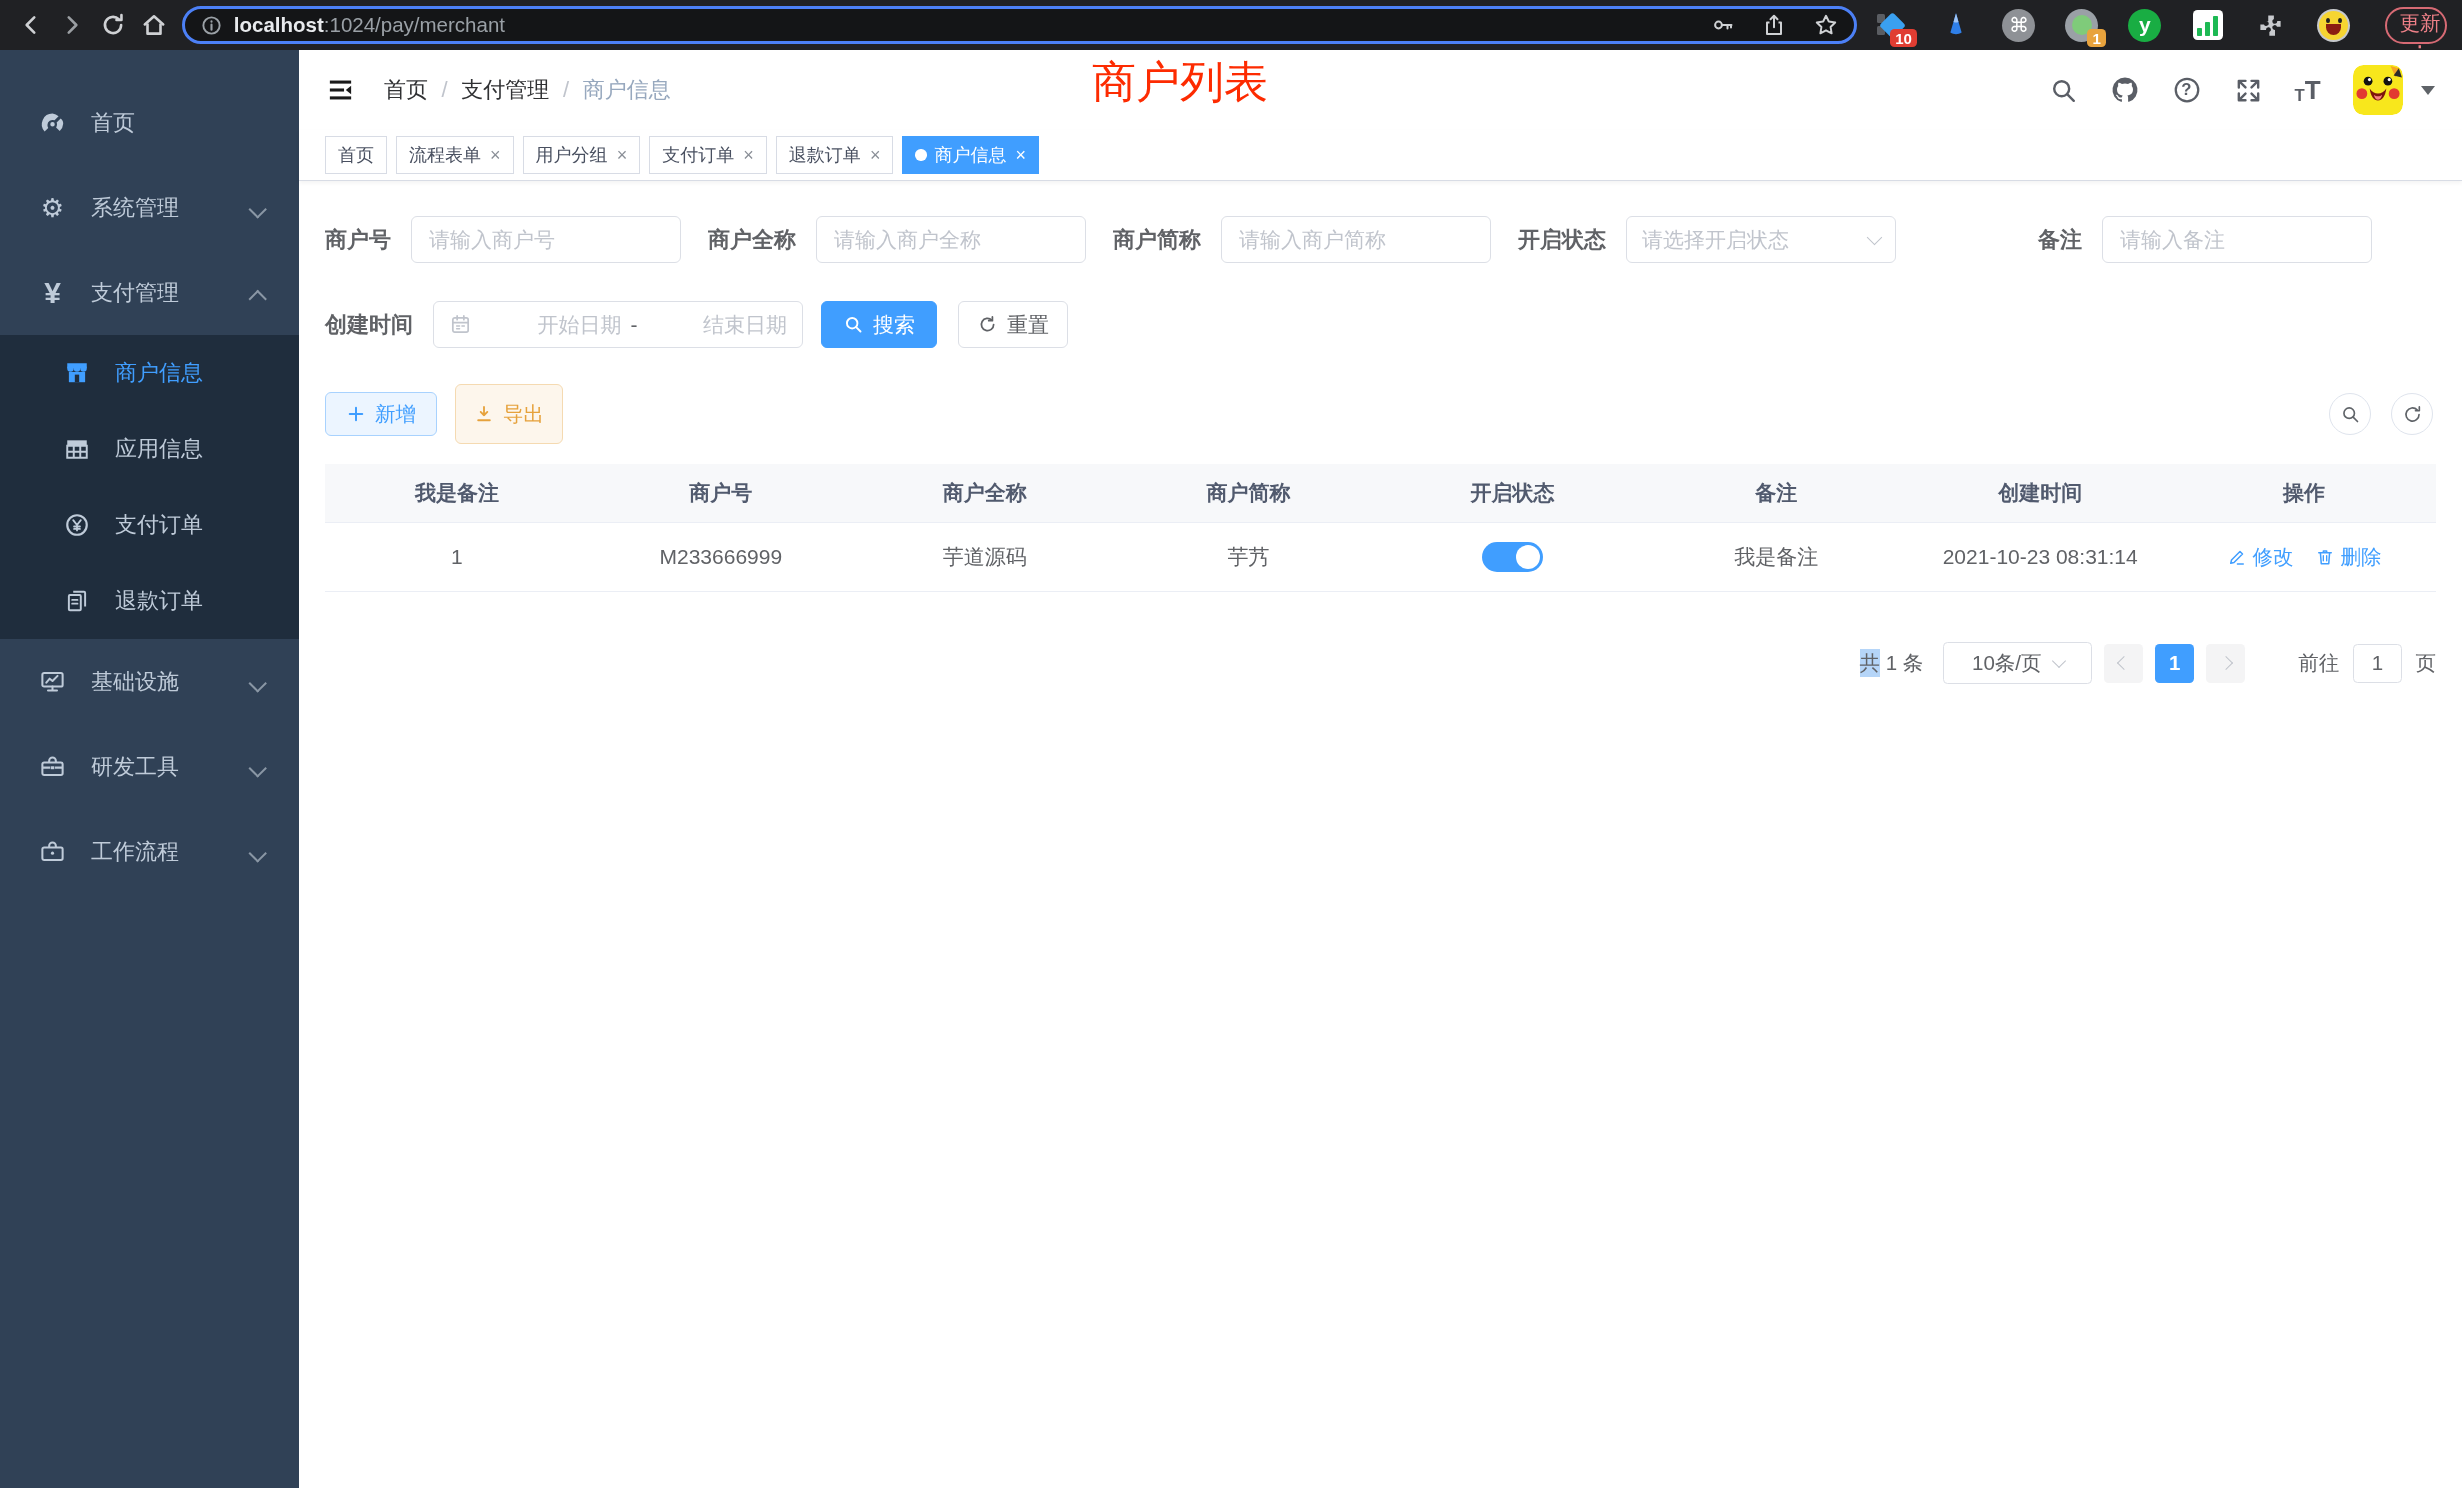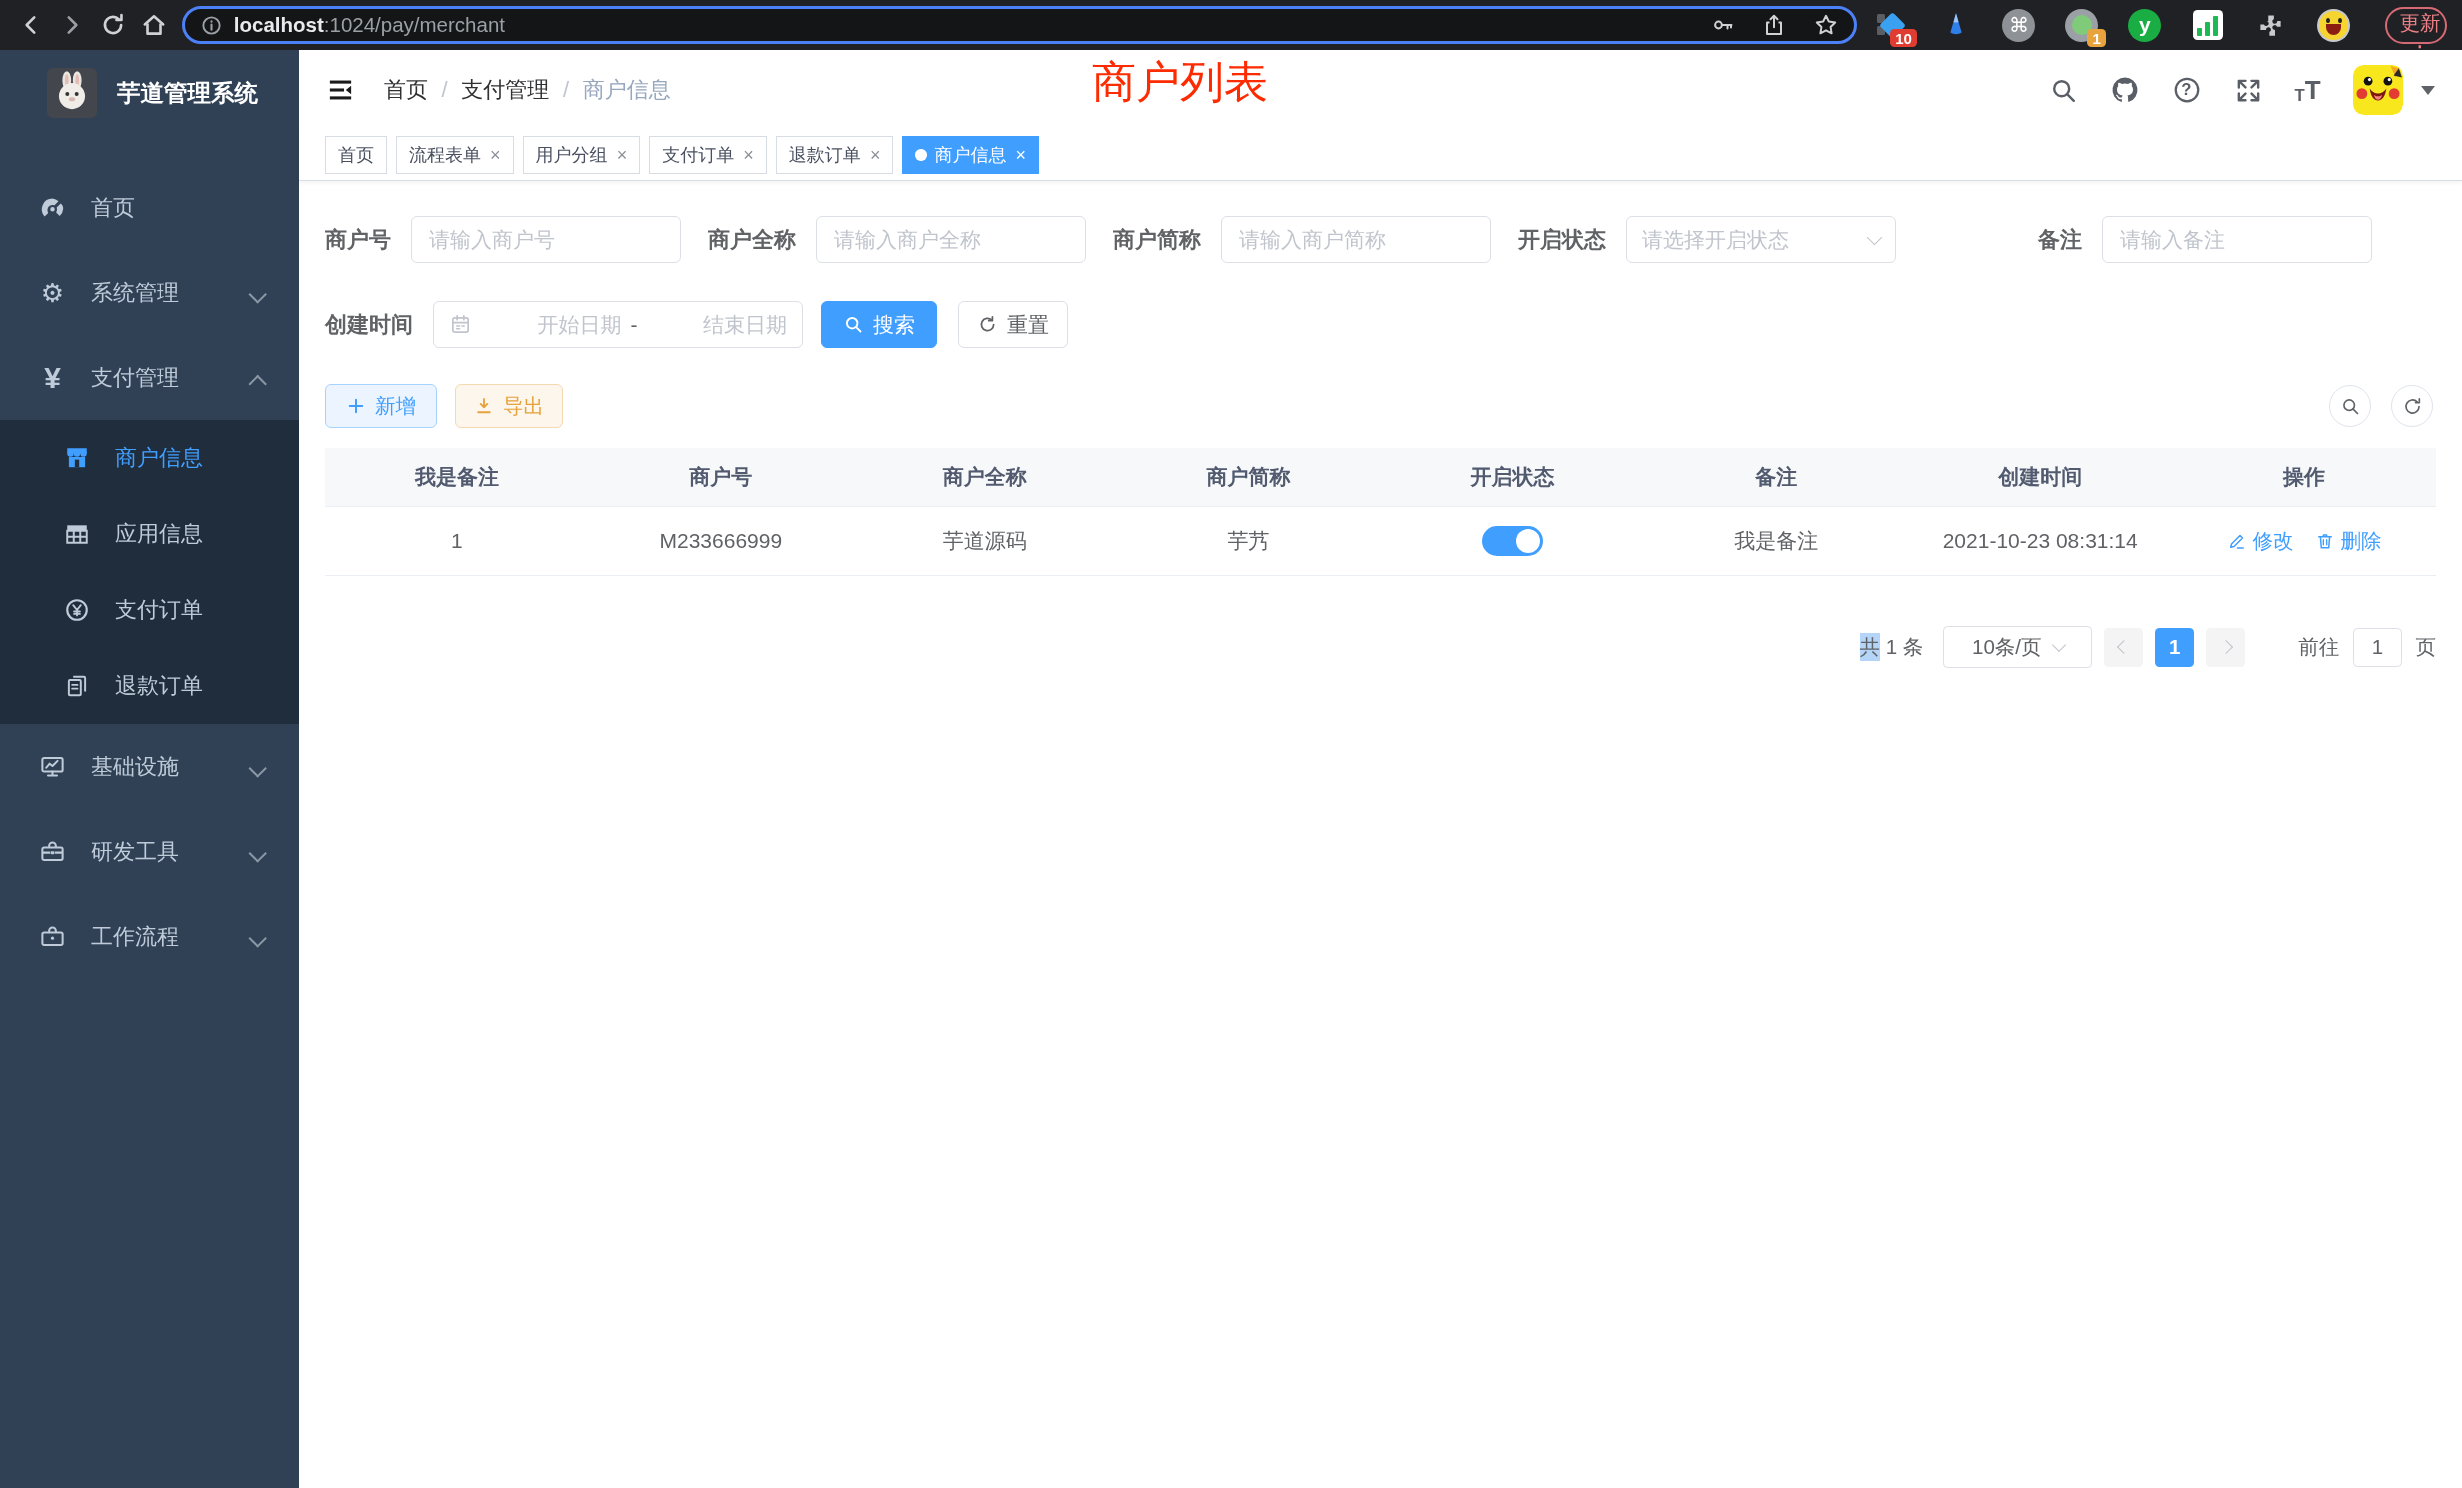--- a/index.html
+++ b/index.html
@@ -104,21 +104,21 @@
   .daterange .dtxt{flex:1;text-align:right;}
   .dsep{color:#606266;}
 
   .btn{display:inline-flex;align-items:center;justify-content:center;gap:9px;border-radius:6px;cursor:pointer;box-sizing:border-box;white-space:nowrap;}
   .btn-search{height:47px;padding:0 21px;background:#409eff;color:#fff;font-size:21px;margin-left:18px;border:1.5px solid #409eff;}
   .btn-reset{height:47px;padding:0 18px;background:#fff;color:#606266;font-size:21px;margin-left:21px;border:1.5px solid #dcdfe6;}
 
   
   .toolbar{margin-top:36px;display:flex;align-items:center;}
   .btn-add{height:44px;padding:0 20px;background:#ecf5ff;border:1.5px solid #a8d2fe;color:#409eff;font-size:20.5px;}
-  .btn-export{height:44px;padding:8px 18px;background:#fdf6ec;border:1.5px solid #f5dab1;color:#e6a23c;font-size:20.5px;margin-left:18px;}
+  .btn-export{height:60px;padding:8px 18px;background:#fdf6ec;border:1.5px solid #f5dab1;color:#e6a23c;font-size:20.5px;margin-left:18px;}
   .tool-circles{margin-left:auto;display:flex;gap:20px;margin-right:3px;}
   .circle-btn{width:42px;height:42px;border:1.5px solid #dfe4ed;border-radius:50%;background:#fff;
     display:flex;align-items:center;justify-content:center;cursor:pointer;color:#5f6368;box-sizing:border-box;}
 
   
   .table{margin-top:20px;}
   .thead{display:flex;background:#f7f8fa;height:58px;align-items:center;border-bottom:1.5px solid #ebeef5;}
   .th{flex:1;text-align:center;font-size:21px;color:#515a6e;font-weight:700;}
   .trow{display:flex;height:68px;align-items:center;border-bottom:1.5px solid #ebeef5;background:#fff;}
   .td{flex:1;display:flex;justify-content:center;align-items:center;font-size:21px;color:#606266;gap:21px;}
@@ -243,36 +243,20 @@
       <div class="update-pill">
         <span>更新</span>
         <span class="vdots">⋮</span>
       </div>
     </div>
   </div>
 
   <div class="app">
 
     <aside class="sidebar">
-      <div class="logo-row">
-        <span>
-          <svg width="50" height="50" viewBox="0 0 48 48">
-              <rect width="48" height="48" rx="6" fill="#43464c"></rect>
-              <ellipse cx="19" cy="12" rx="4.2" ry="9" fill="#e9e5e0"></ellipse>
-              <ellipse cx="29" cy="12" rx="4.2" ry="9" fill="#e9e5e0"></ellipse>
-              <ellipse cx="19" cy="12" rx="1.8" ry="6" fill="#e3bdb4"></ellipse>
-              <ellipse cx="29" cy="12" rx="1.8" ry="6" fill="#e3bdb4"></ellipse>
-              <circle cx="24" cy="27" r="12.5" fill="#f0ede8"></circle>
-              <circle cx="19.5" cy="25" r="1.9" fill="#333"></circle>
-              <circle cx="28.5" cy="25" r="1.9" fill="#333"></circle>
-              <ellipse cx="24" cy="30" rx="3" ry="2" fill="#d8b9b0"></ellipse>
-            </svg>
-        </span>
-        <span class="app-title">芋道管理系统</span>
-      </div>
 
       <nav class="menu">
         <div class="menu-item">
           <span class="mi-icon">
             <svg width="27" height="27" viewBox="0 0 24 24" fill="#bfcbd9">
                 <path d="M12 4a9.5 9.5 0 0 0-7 15.9l3.2-3.1a5 5 0 0 1-.7-2.6 4.5 4.5 0 0 1 6.3-4.1l3.6-3.6A9.4 9.4 0 0 0 12 4zm7.3 4.5-3.6 3.6c.2.5.3 1.1.3 1.7 0 1-.3 1.9-.8 2.6l3.2 3.1A9.46 9.46 0 0 0 21.5 13c0-1.6-.4-3.2-2.2-4.5zM12 11.5A2 2 0 1 0 12 15.5 2 2 0 0 0 12 11.5z"></path>
               </svg>
           </span>
           <span>首页</span>
         </div>

